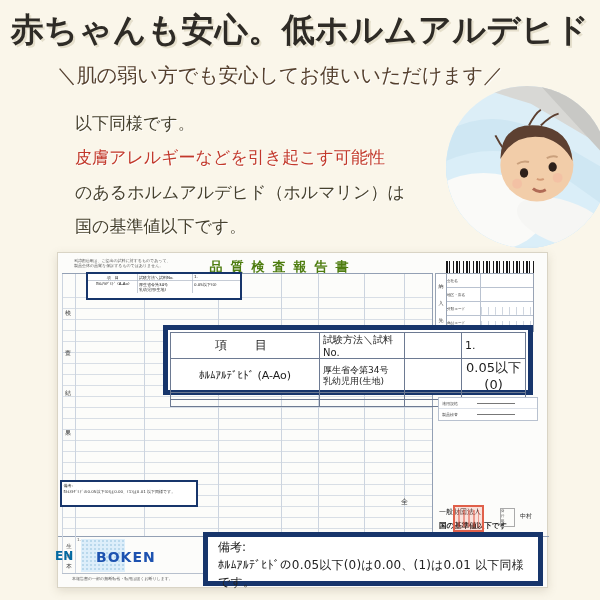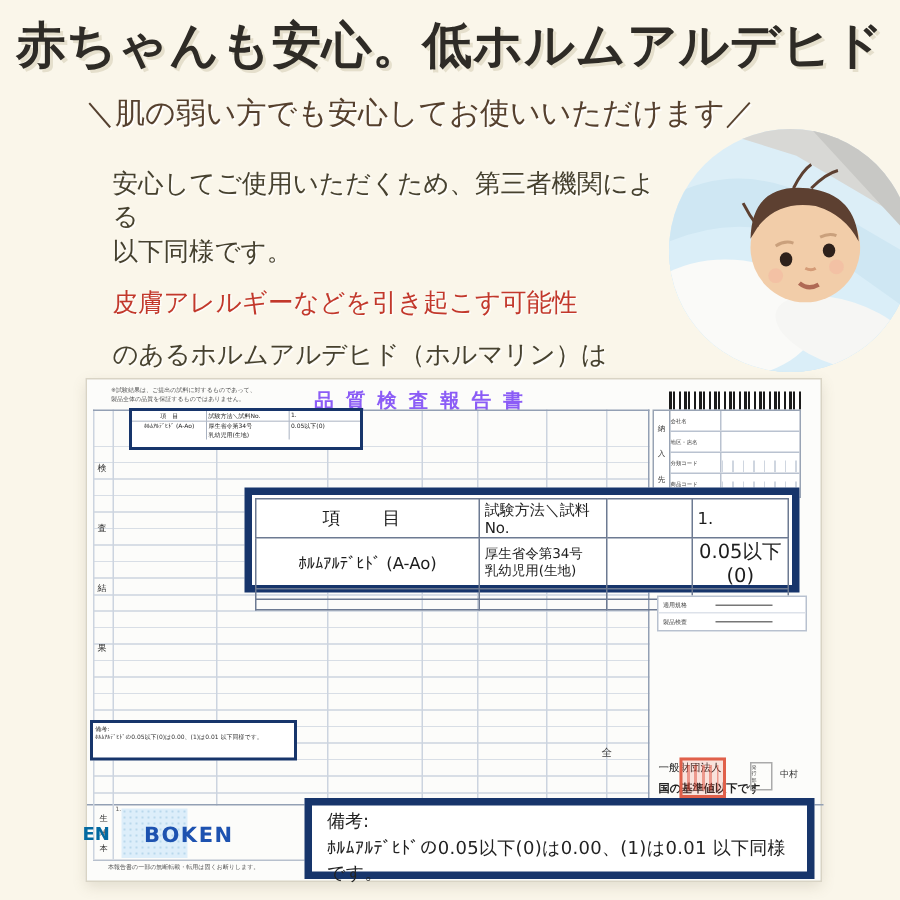--- a/index.html
+++ b/index.html
@@ -20,21 +20,21 @@
   
   .baby-photo { left:446px; top:86px; width:162px; height:162px; border-radius:50%; overflow:hidden; }
 
   
   .report { left:57px; top:252px; width:491px; height:336px; background:#fcfcfa;
     border:1px solid #d9d4c5; box-shadow:0 3px 9px rgba(110,100,70,.18); }
   .navybox { border:2px solid #17356b; background:#fff; }
   .callout { border:5px solid #17356b; background:#fff; }
   .tiny { font-size:8px; transform:scale(.5); transform-origin:0 0; white-space:nowrap; line-height:1.35; color:#555; }
   .gridline { background:#ccd4df; }
-  .rtitle { left:118px; top:5px; width:214px; text-align:center; font-size:13px; font-weight:700; letter-spacing:8px; color:#8b5cf6; white-space:nowrap; }
+  .rtitle { left:118px; top:5px; width:214px; text-align:center; font-size:13px; font-weight:700; letter-spacing:8px; color:#4d7c0f; white-space:nowrap; }
   .barcode { left:388px; top:8px; width:88px; height:13px;
     background:repeating-linear-gradient(90deg,#1b1b1b 0 2px,#fff 2px 3px,#1b1b1b 3px 4px,#fff 4px 7px,#1b1b1b 7px 8px,#fff 8px 10px); }
   .hgrid { left:4px; top:44px; width:371px; height:240px;
     background:repeating-linear-gradient(to bottom,#ccd4df 0 1px,transparent 1px 11px); opacity:.75; }
   .vline { width:1px; top:20px; height:264px; }
   .vdark { background:#93a0b4; }
   .leftvert { left:6px; top:40px; font-size:6px; color:#333; line-height:40px; text-align:center; width:8px; }
   .leftvert span { display:block; }
 
   .minitable { left:28px; top:19px; width:156px; height:28px; }
@@ -109,21 +109,20 @@
   .mag2 .rtext { font-size:12px; color:#222; margin-top:1px; letter-spacing:.2px; }
 </style>
 </head>
 <body>
 
 <div class="abs page-title">赤ちゃんも安心。低ホルムアルデヒド</div>
 <div class="abs page-subtitle">＼肌の弱い方でも安心してお使いいただけます／</div>
 
 <div class="abs body-copy">
   <p>
-      <span class="blk">安心してご使用いただくため、第三者機関による</span>
       <span class="blk">以下同様です。</span>
     </p>
   <p class="red-copy">皮膚アレルギーなどを引き起こす可能性</p>
   <p>のあるホルムアルデヒド（ホルマリン）は</p>
   <p>国の基準値以下です。</p>
 </div>
 
 <div class="abs baby-photo">
   <svg width="162" height="162" viewBox="0 0 164 164" xmlns="http://www.w3.org/2000/svg">
     <rect width="164" height="164" fill="#dceef7"></rect>

